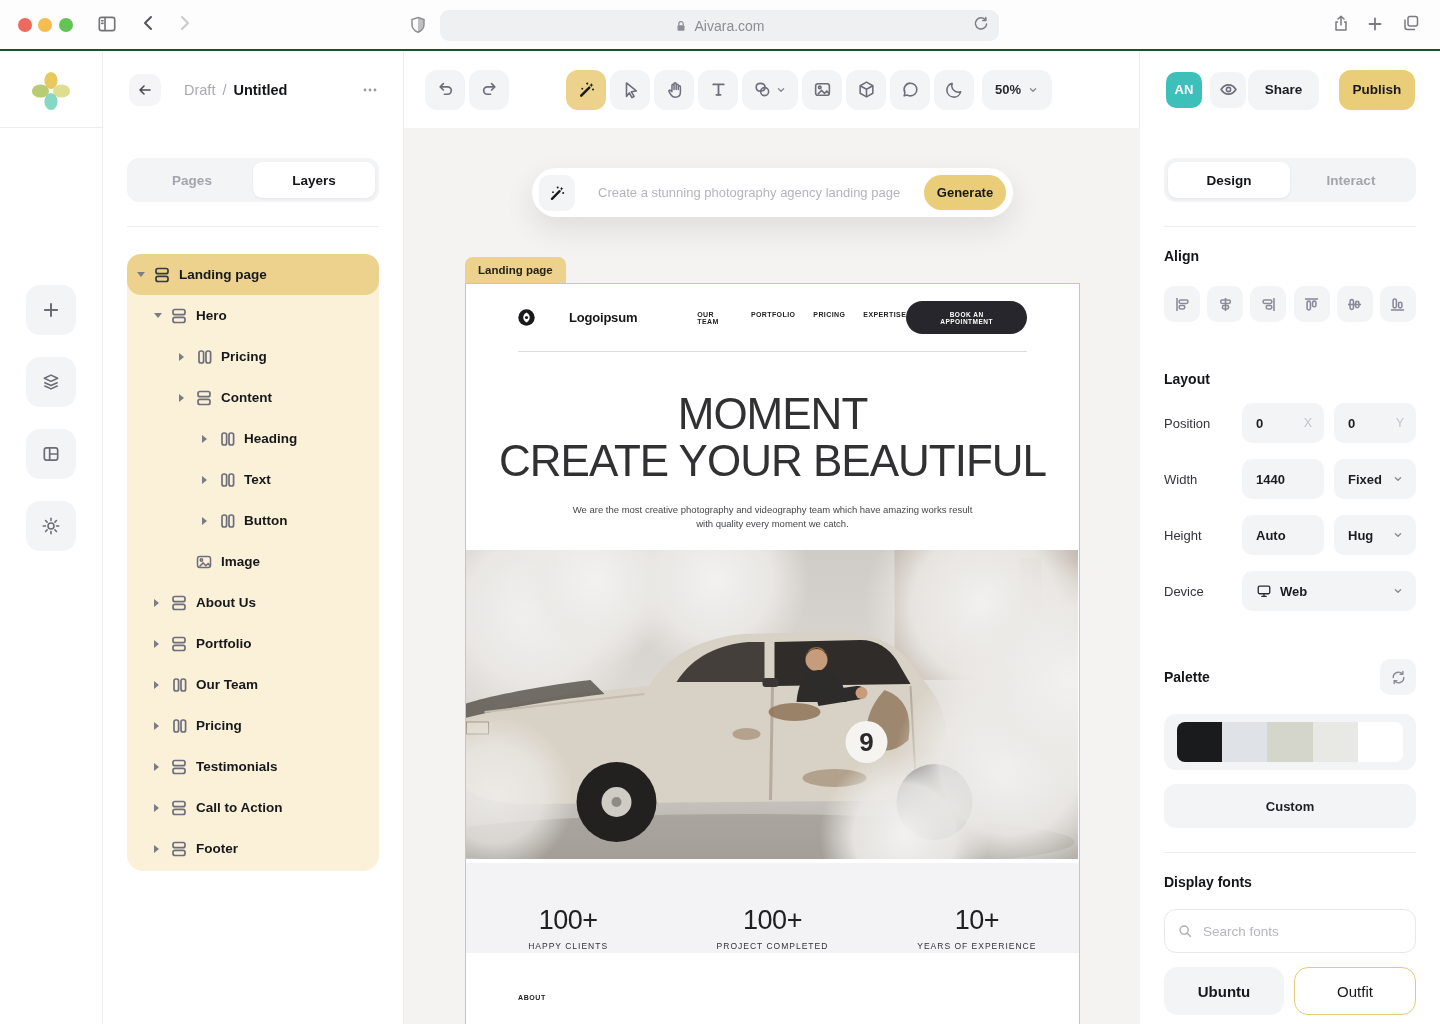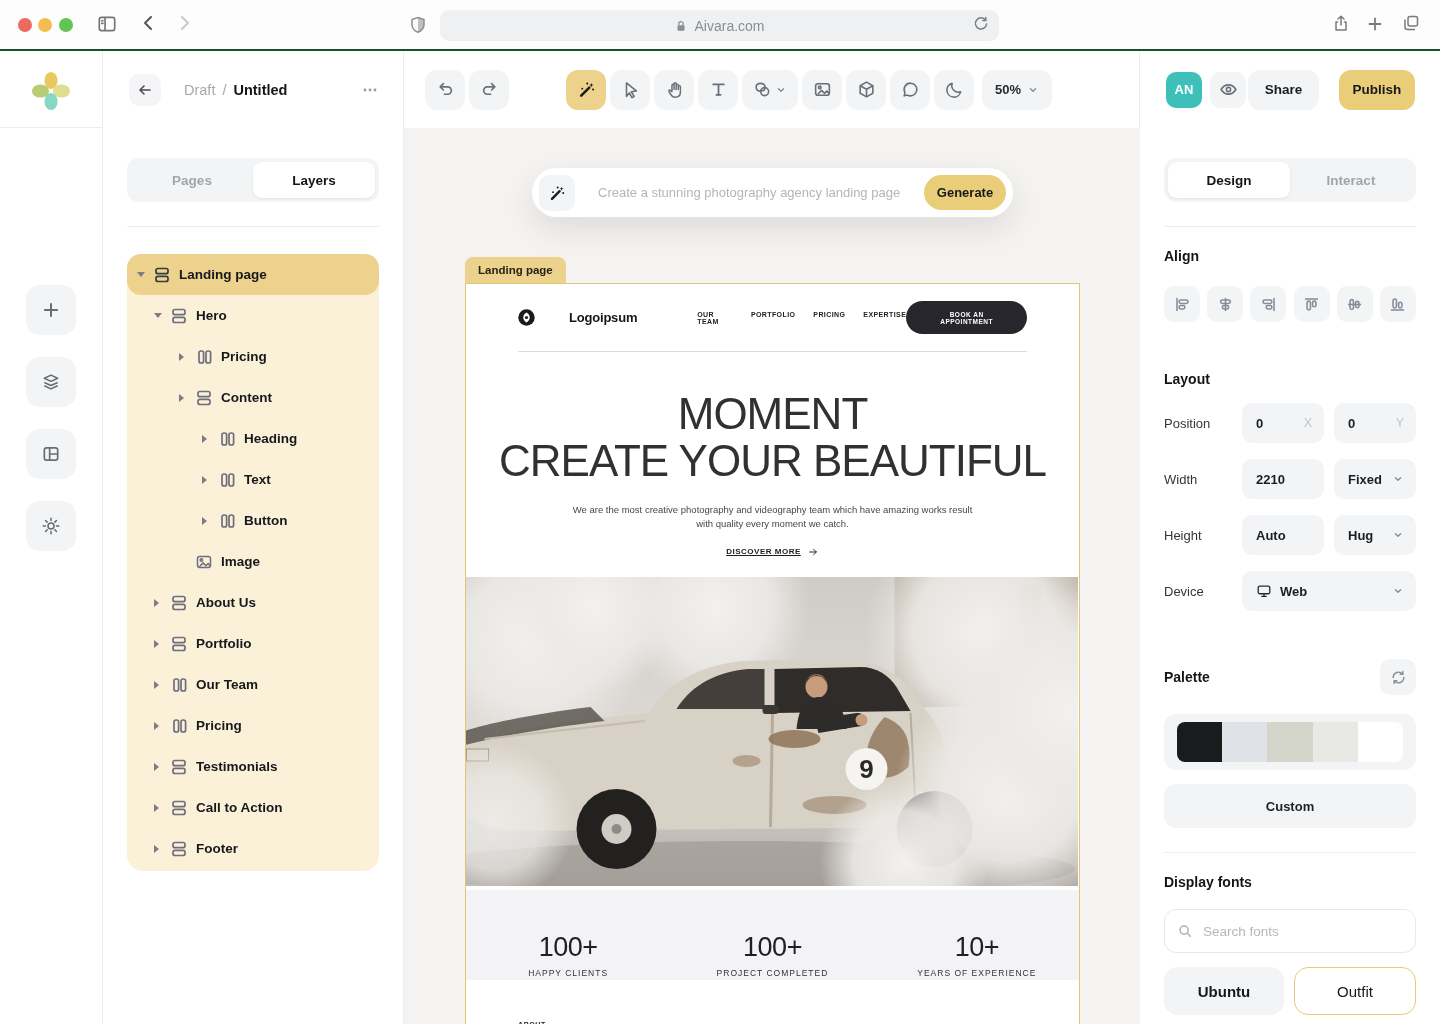--- a/index.html
+++ b/index.html
@@ -775,26 +775,20 @@
               <button class="lp-cta">BOOK AN APPOINTMENT</button>
             </div>
             <div class="lp-navline"></div>
 
             <div class="lp-hero">
               <div class="lp-h1">
                 <div>MOMENT</div>
                 <div>CREATE YOUR BEAUTIFUL</div>
               </div>
               <p class="lp-sub">We are the most creative photography and videography team which have amazing works result with quality every moment we catch.</p>
-              <div><span class="lp-discover">
-                <span>DISCOVER MORE</span>
-                <svg class="i" width="12" height="12" style="color:#1d1d20">
-                      <use href="#arrowr"></use>
-                    </svg>
-              </span></div>
             </div>
 
             
             <svg class="lp-img" viewBox="0 0 615 309" preserveAspectRatio="xMidYMid slice">
               <defs>
                 <radialGradient id="smk">
                     <stop offset="0%" stop-color="#f2f1ef"></stop>
                     <stop offset="60%" stop-color="#eceae7" stop-opacity=".9"></stop>
                     <stop offset="100%" stop-color="#eceae7" stop-opacity="0"></stop>
                   </radialGradient>
@@ -916,21 +910,21 @@
             <div class="fbox">
               <span>0</span>
               <span class="sfx">Y</span>
             </div>
           </div>
         </div>
         <div class="lrow">
           <span class="lrow-label">Width</span>
           <div class="lrow-ctls">
             <div class="fbox">
-                <span>2210</span>
+                <span>1440</span>
               </div>
             <div class="fbox">
               <span>Fixed</span>
               <span class="chev">
                   <svg class="i" width="12" height="12">
                     <use href="#chevd"></use>
                   </svg>
                 </span>
             </div>
           </div>

